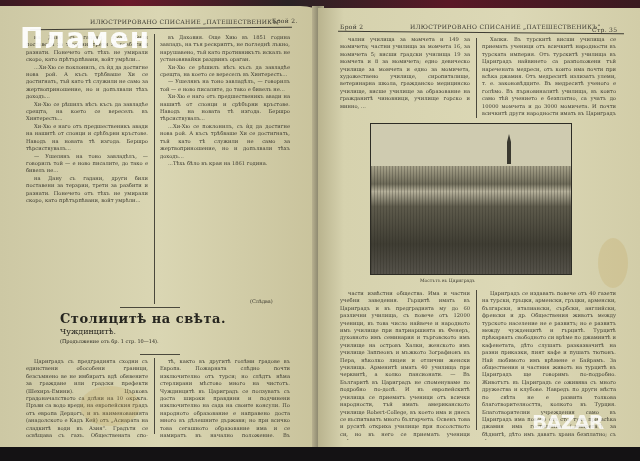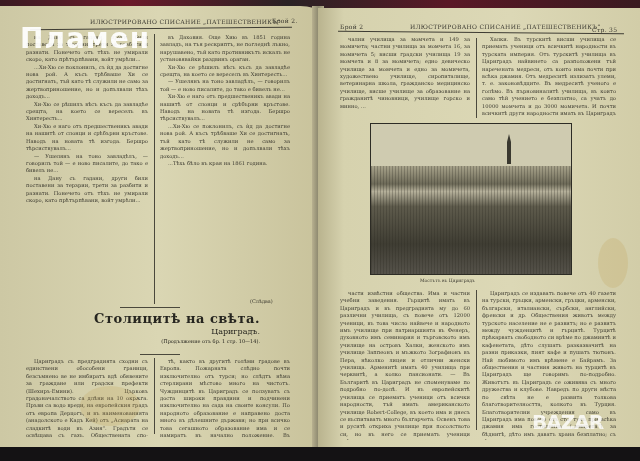--- a/index.html
+++ b/index.html
@@ -8,21 +8,21 @@
   .bottomband{position:absolute;left:0;bottom:0;width:640px;height:14px;background:#141214;}
   .page{position:absolute;background:#d8d4b0;color:#2b2a22;overflow:hidden;}
   .page.left{left:0;top:6px;width:318px;height:442px;background:linear-gradient(90deg,#cfcaa6 0%,#d9d5b2 40%,#d3ce a8 100%);background:linear-gradient(90deg,#cdc8a4,#dad6b3 50%,#c9c39c);border-top-right-radius:18px 6px;}
   .page.right{left:318px;top:8px;width:322px;height:440px;background:linear-gradient(90deg,#b9b38e 0%,#d6d2ae 8%,#dcd8b6 60%,#d2cda8);}
   .gutter{position:absolute;left:312px;top:6px;width:12px;height:442px;background:linear-gradient(90deg,#b8b190,#8f8a70 50%,#b3ad8c);}
   .hdr{position:absolute;font-size:6px;letter-spacing:.3px;color:#3a3830;white-space:nowrap;}
   .rule{position:absolute;height:1px;background:#3f3d34;}
   .col{position:absolute;font-size:5.2px;line-height:7.4px;color:#3b392f;text-align:justify;overflow:hidden;}
   .col p{margin:0;text-indent:8px;}
   .vrule{position:absolute;width:1px;background:#4a483c;}
-  .title{position:absolute;text-align:right;color:#26251f;}
+  .title{position:absolute;text-align:left;color:#26251f;}
   .title .t1{font-size:13px;font-weight:bold;letter-spacing:.5px;}
   .title .t2{font-size:8px;margin-top:1px;}
   .title .t3{font-size:5px;margin-top:2px;}
   .orn{position:absolute;height:1px;background:#4a483c;}
   .photo{position:absolute;left:370px;top:123px;width:200px;height:150px;border:1px solid #2d2c25;
     background:
       linear-gradient(180deg,#cfcbb0 0%,#cfcbb0 28%,transparent 28%),
       repeating-linear-gradient(90deg,rgba(40,38,30,.25) 0 1px,transparent 1px 3px),
       linear-gradient(180deg,#a7a28a 28%,#6d6a58 40%,#b5b09a 45%,#5e5b4c 55%,#3f3d33 80%,#55524a 100%);}
   .photo .tower{position:absolute;left:136px;top:18px;width:4px;height:22px;background:#3a382f;}
@@ -57,21 +57,21 @@
     <p>— Ушелянъ на тоно завладѣлъ, — говорилъ той — е ново писалите, до тако е бивелъ не...</p>
     <p>Хи-Хю е наго отъ предшественикъ авади на нашитѣ от слонци и срѣбърни кръстове. Наводъ на новата тѣ изгода. Бершро тѣрсиствувалъ...</p>
     <p>...Хи-Хю се поклонилъ, съ ѝд да достигне нова рой. А късъ трѣбваше Хи се достигнать, тъй като тѣ служили не само за жертвоприношение, но и допълвали тѣхъ доходъ...</p>
     <p>...Тѣхь бѣло въ края на 1861 година.</p>
   </div>
   <div class="col" style="left:250px;top:292px;width:40px;font-size:5px;">(Слѣдва)</div>
 
   <div class="orn" style="left:120px;top:301px;width:60px;"></div>
   <div class="title" style="left:60px;top:305px;width:200px;">
     <div class="t1">Столицитѣ на свѣта.</div>
-    <div class="t2">Цариградъ.</div>
+    <div class="t2">Чуждинцитѣ.</div>
     <div class="t3">(Продължение отъ бр. 1 стр. 10—14).</div>
   </div>
   <div class="orn" style="left:140px;top:348px;width:40px;"></div>
 
   <div class="col" style="left:26px;top:352px;width:122px;height:80px;">
     <p>Цариградъ съ предградията сходни съ единствени обособени граници, безсъмнено ве не имбиратъ вдѣ обявените за граждане или градски префекти (Шехиръ-Емини). Църковъ градоначалството са длѣни на 10 окрѫга. Пръви са водо вреди, на европейския градъ отъ европа Дерцогъ, и въ наименованията (анадолското е Кадъ Кей) отъ „Асиарата на сладкитѣ води въ Азия“. Градъти се освѣщава съ газъ. Обществената спо­собствие и личната безопасностъ не са безгрижна</p>
   </div>
   <div class="vrule" style="left:154px;top:352px;height:76px;"></div>
   <div class="col" style="left:160px;top:352px;width:130px;height:80px;">
     <p>тѣ, както въ другитѣ голѣми градове въ Европа. Пожарната слѣдно почти изключително отъ турси; но слѣдтъ нѣма стерлирани мѣстово много на чистотъ. Чуждинцитѣ въ Цариградъ се ползуватъ съ доста широки правдини и подчинени изключително на сада на своите консули. По народното образование е направено доста много въ дѣлешните държави; но при всичко това сегашното образование има и се намиратъ въ начално положение. Въ Цариградъ има 162 първоначални</p>

